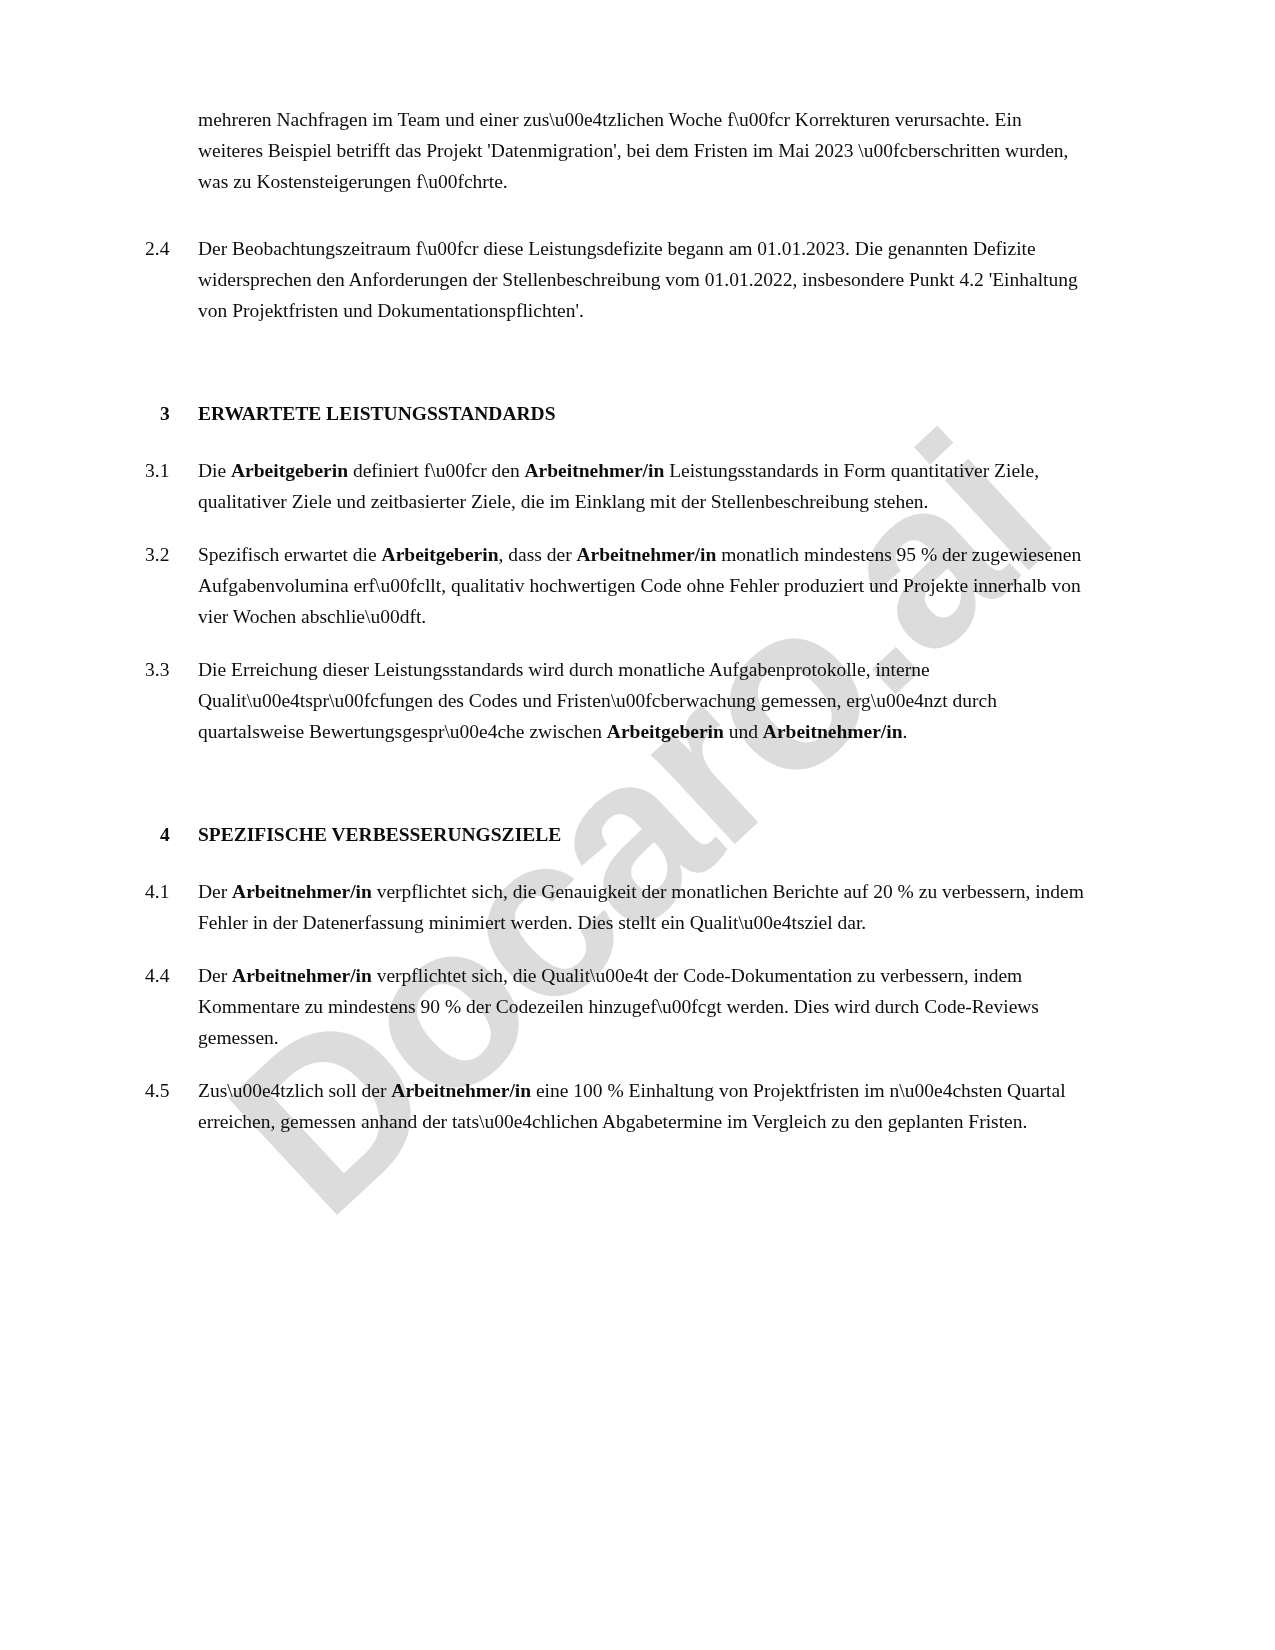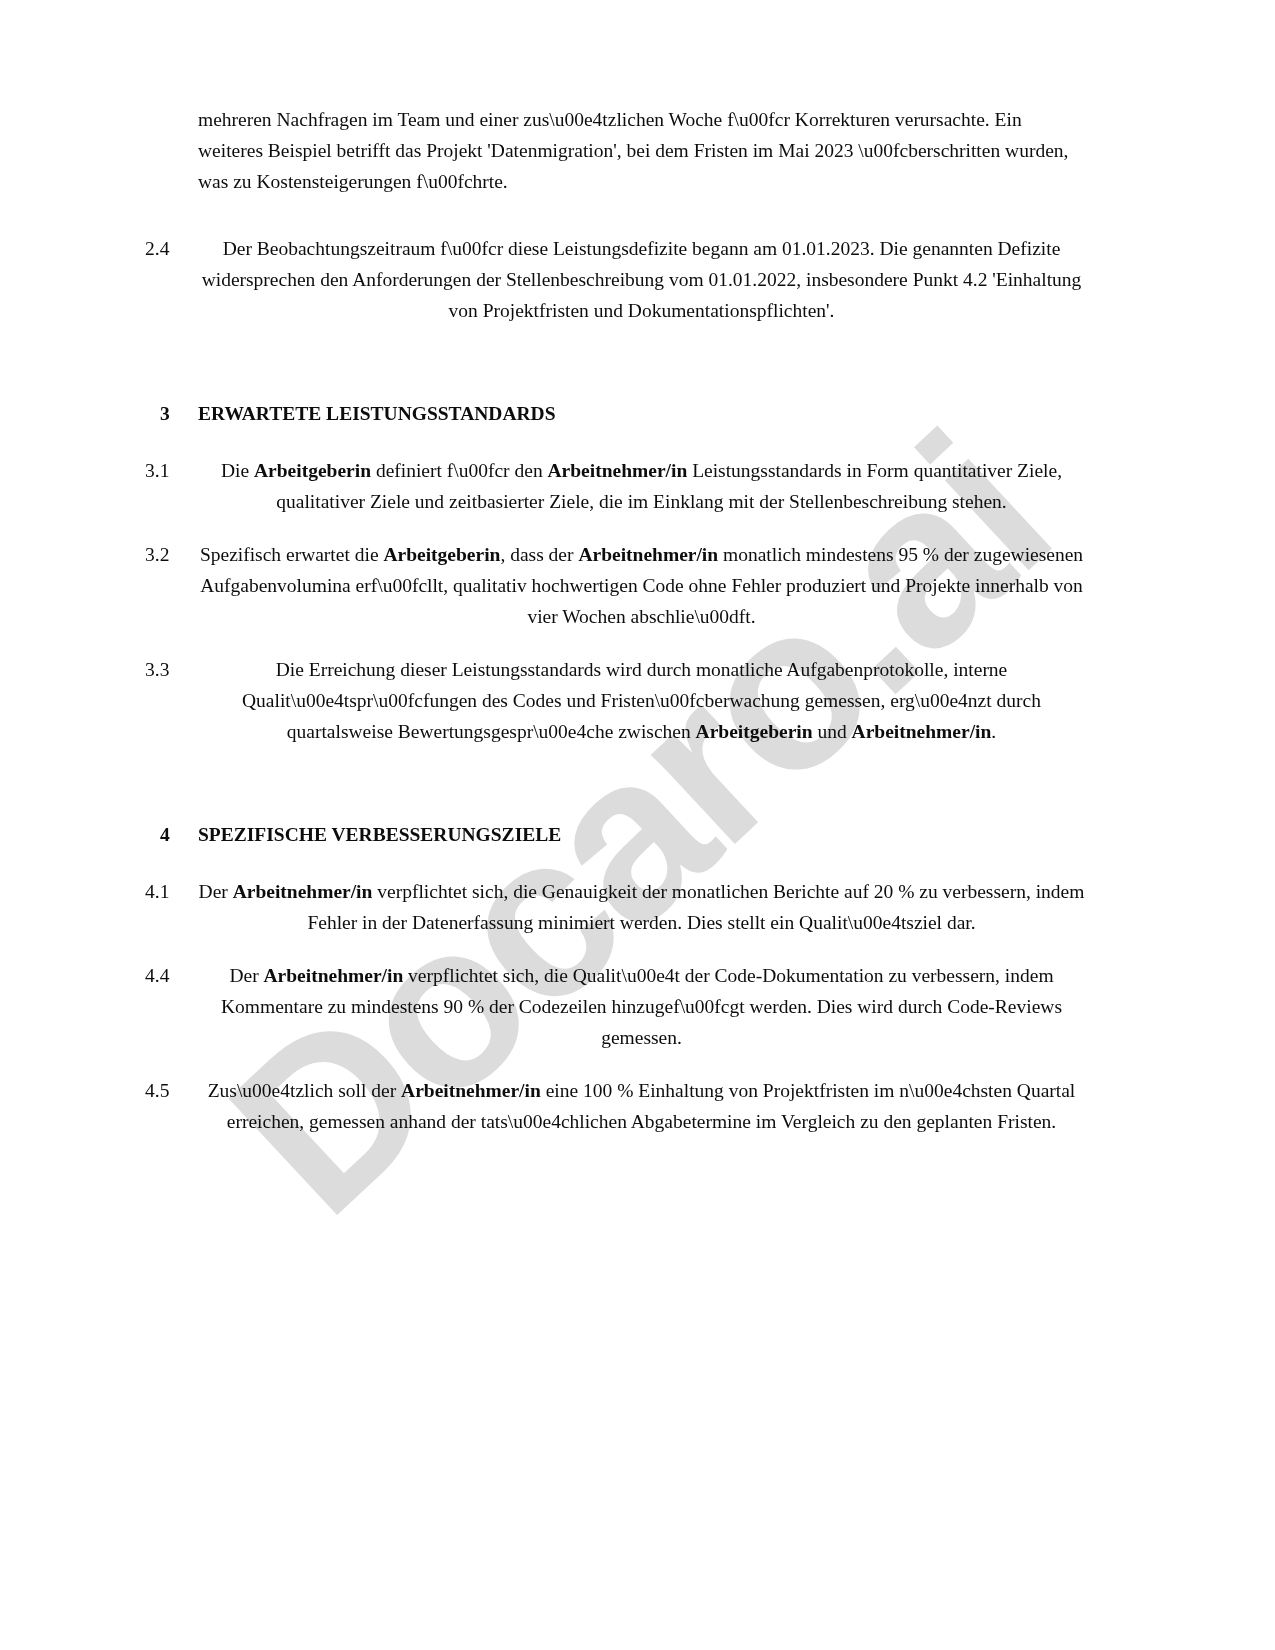--- a/index.html
+++ b/index.html
@@ -52,21 +52,20 @@
     font-size: 19.5px;
     line-height: 31px;
   }
   .clause .num {
     flex: 0 0 53px;
     width: 53px;
     text-align: left;
   }
   .clause .body {
     flex: 1 1 auto;
-    text-align: center;
   }
 
   
   .cont {
     margin-left: 53px;
     font-size: 19.5px;
     line-height: 31px;
     margin-bottom: 36px;
   }
 

